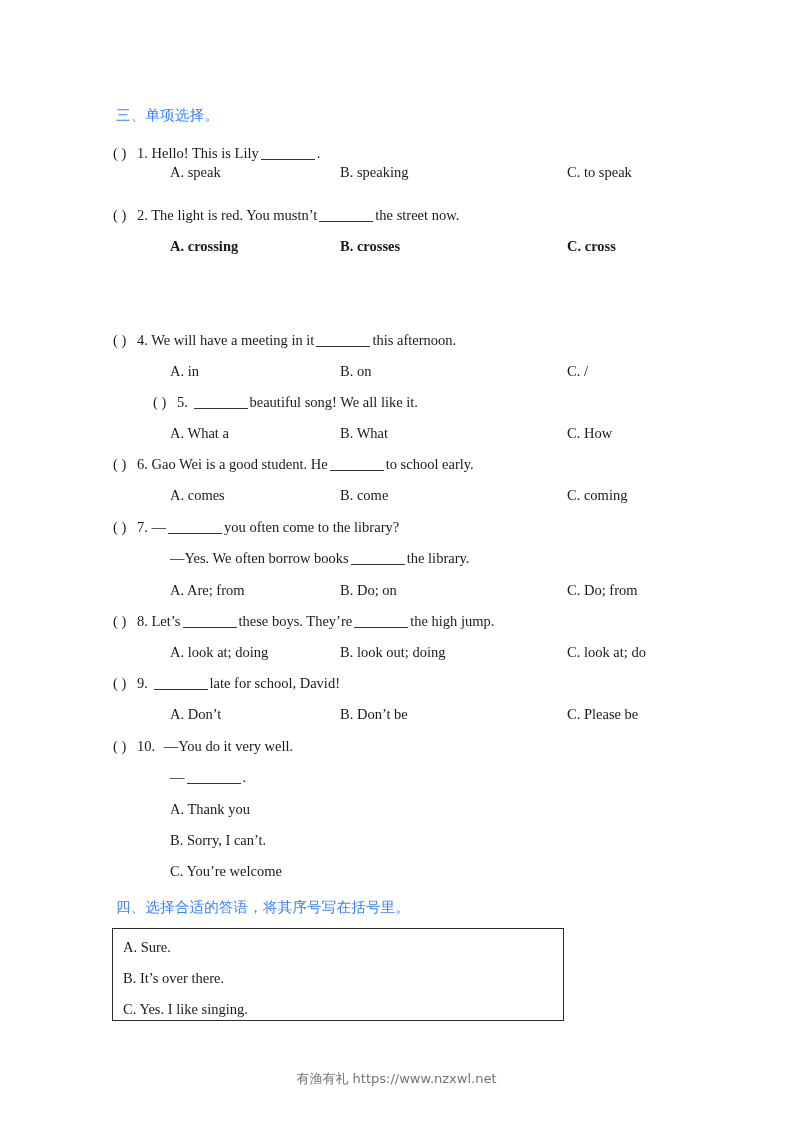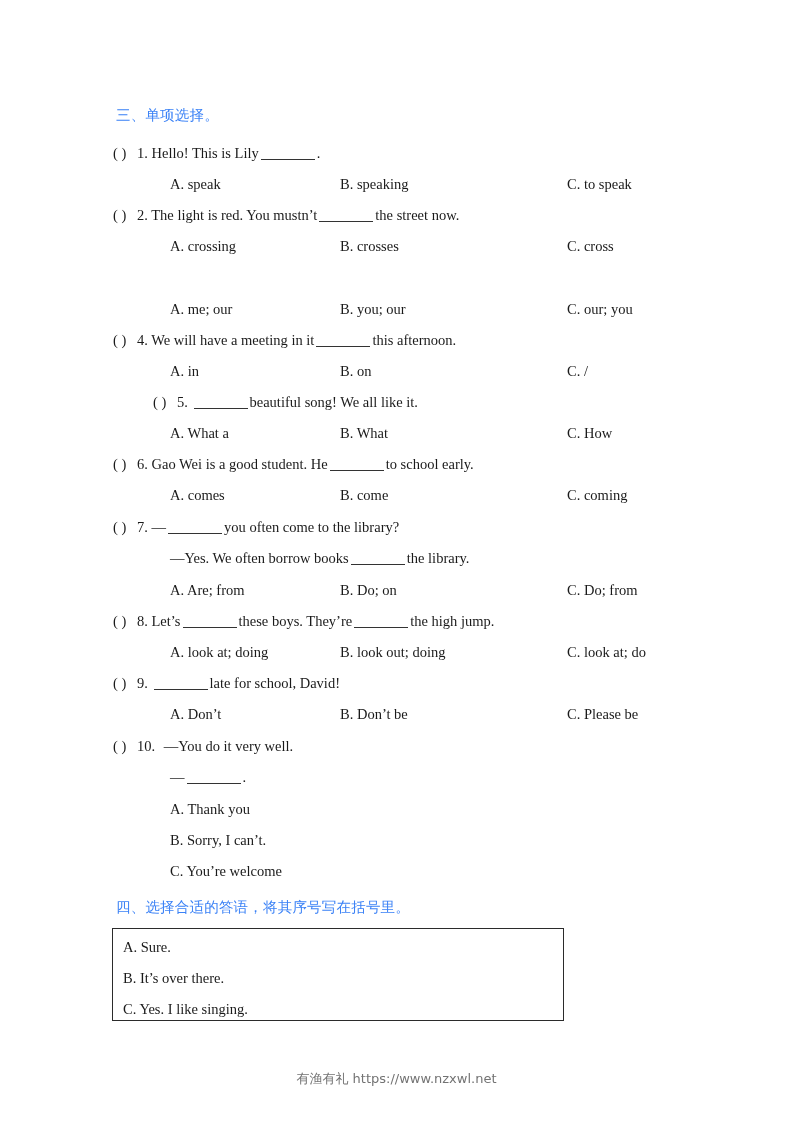--- a/index.html
+++ b/index.html
@@ -130,41 +130,36 @@
 <body>
 
 <div class="page">
 
   <div class="section-heading" id="heading-three">三、单项选择。</div>
 
   <div class="q-row" style="top:144px;">
     <span class="paren">(    )</span><span class="qnum">1.</span>
     <span class="qtext">Hello! This is Lily</span><span class="blank"></span><span class="qtext">.</span>
   </div>
-  <div class="opt-row" style="top:175px;">
+  <div class="opt-row" style="top:163px;">
     <span class="opt col-a">A. speak</span>
     <span class="opt col-b">B. speaking</span>
     <span class="opt col-c">C. to speak</span>
   </div>
 
   <div class="q-row" style="top:206px;">
     <span class="paren">(    )</span><span class="qnum">2.</span>
     <span class="qtext">The light is red. You mustn’t</span><span class="blank"></span><span class="qtext">the street now.</span>
   </div>
-  <div class="opt-row" style="top:237px;">
+  <div class="opt-row" style="top:237px;font-weight:bold;">
     <span class="opt col-a">A. crossing</span>
     <span class="opt col-b">B. crosses</span>
     <span class="opt col-c">C. cross</span>
   </div>
 
-  <div class="opt-row" style="top:300px;">
-    <span class="opt col-a">A. me; our</span>
-    <span class="opt col-b">B. you; our</span>
-    <span class="opt col-c">C. our; you</span>
-  </div>
 
   <div class="q-row" style="top:331px;">
     <span class="paren">(    )</span><span class="qnum">4.</span>
     <span class="qtext">We will have a meeting in it</span><span class="blank"></span><span class="qtext">this afternoon.</span>
   </div>
   <div class="opt-row" style="top:362px;">
     <span class="opt col-a">A. in</span>
     <span class="opt col-b">B. on</span>
     <span class="opt col-c">C. /</span>
   </div>

